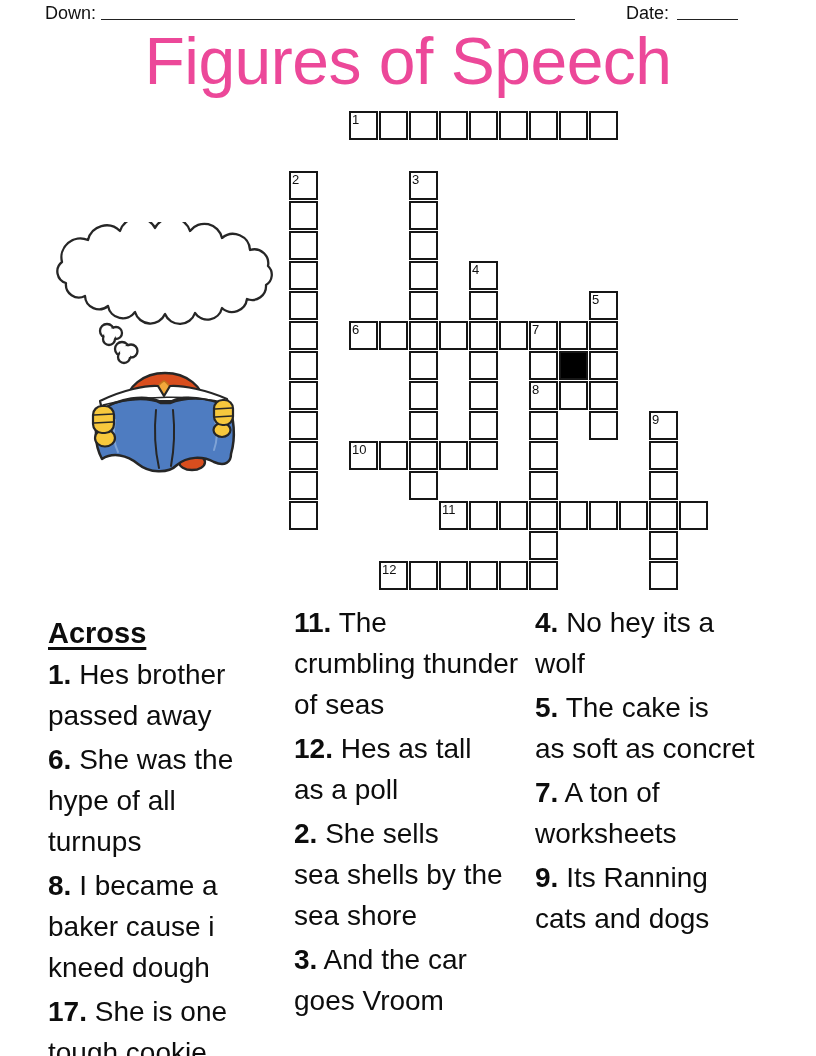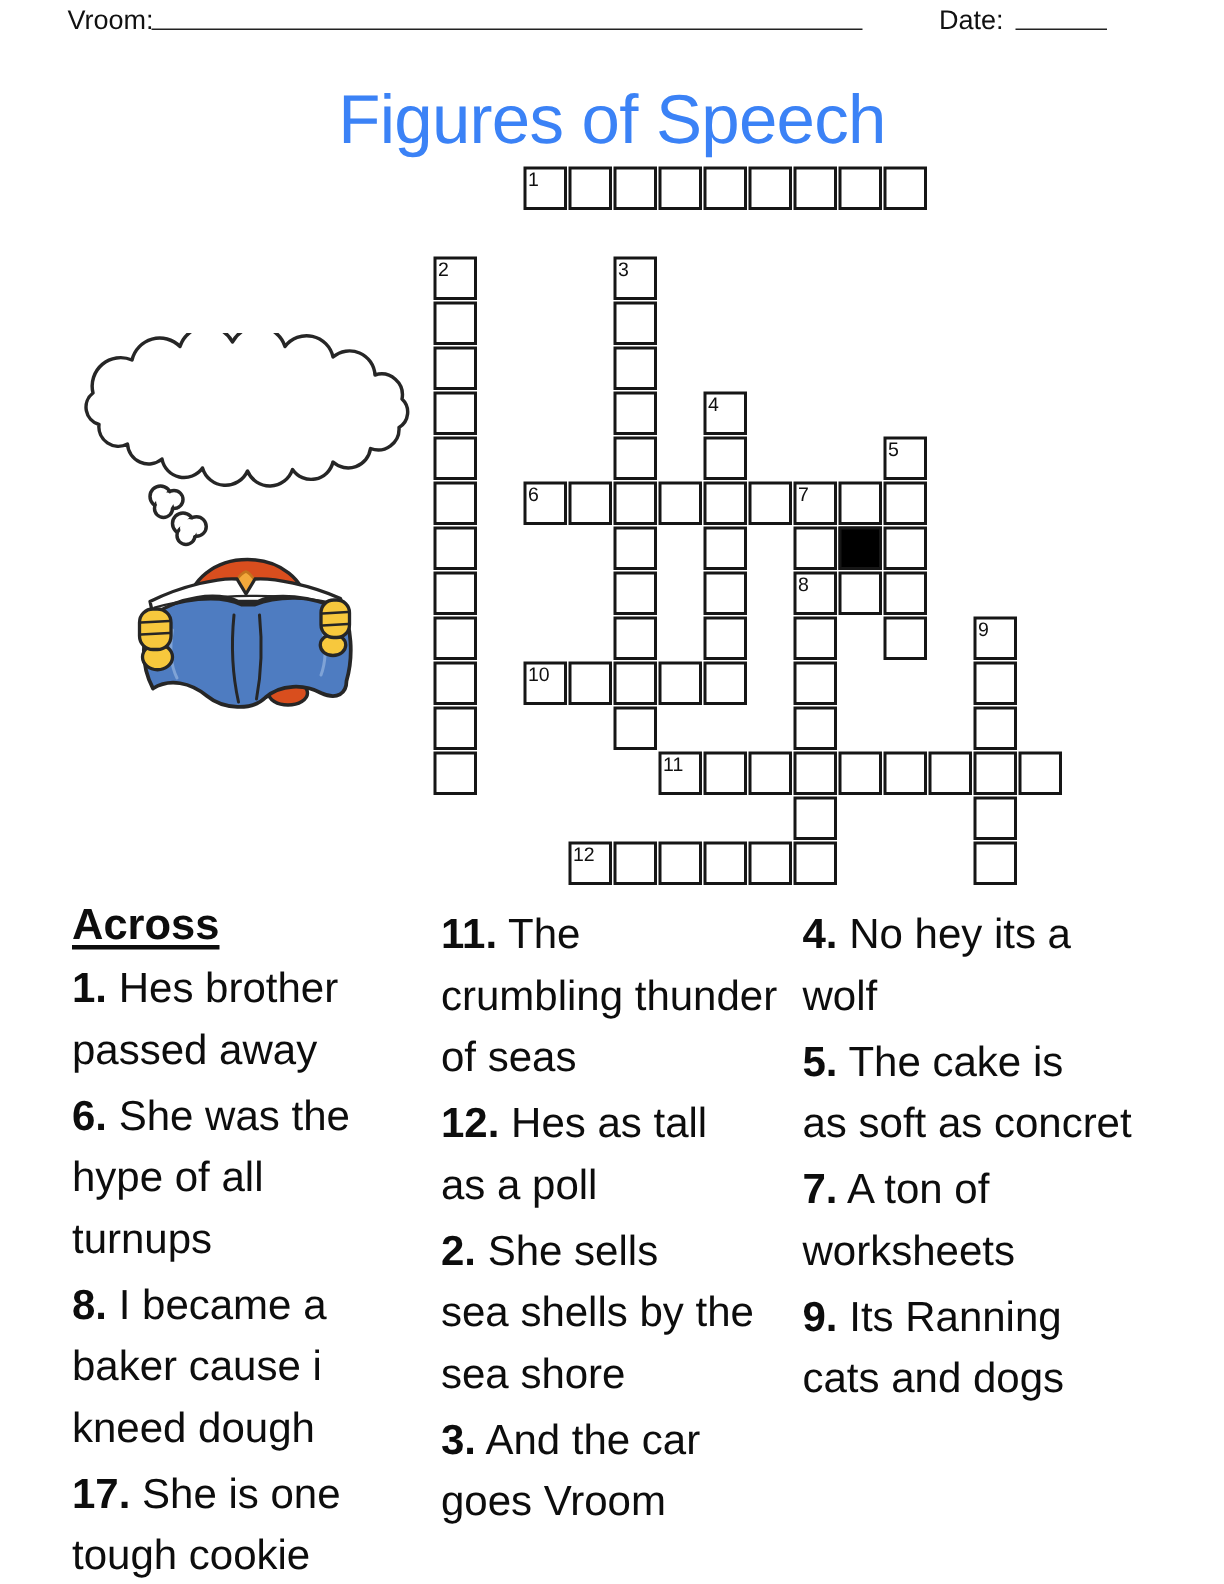--- a/index.html
+++ b/index.html
@@ -7,46 +7,46 @@
     position:relative;width:816px;height:1056px;background:#ffffff;
     margin:0 auto;overflow:hidden;
     font-family:"Liberation Sans","DejaVu Sans",sans-serif;color:#111;
   }
   
   .name-label{position:absolute;left:45px;top:3px;font-size:18px;}
   .name-line{position:absolute;left:101px;top:0;width:474px;height:19px;border-bottom:1.6px solid #222;}
   .date-label{position:absolute;left:626px;top:3px;font-size:18px;}
   .date-line{position:absolute;left:677px;top:0;width:61px;height:19px;border-bottom:1.6px solid #222;}
   
-  .title{position:absolute;left:0;top:53px;width:816px;text-align:center;
-         font-size:46px;letter-spacing:-0.5px;line-height:1.15;color:#3b82f6;}
+  .title{position:absolute;left:0;top:24px;width:816px;text-align:center;
+         font-size:66px;letter-spacing:-0.5px;line-height:1.15;color:#ec4899;}
   
   .grid{position:absolute;left:0;top:0;}
   .cell{position:absolute;width:29px;height:29px;box-sizing:border-box;
         background:#fff;border:2px solid #161616;}
   .cell.black{background:#000;}
   .cellnum{position:absolute;left:1px;top:0px;font-size:13px;line-height:13px;color:#111;}
   
   .illus{position:absolute;left:40px;top:222px;}
   
   .clue-col{position:absolute;top:602px;}
   .clue-col.c1{left:48px;width:242px;}
   .clue-col.c2{left:294px;width:240px;}
   .clue-col.c3{left:535px;width:268px;}
   .clue{font-size:28px;line-height:41px;margin:0 0 3px 0;color:#0d0d0d;}
   .clue b{font-weight:bold;}
-  .clue-heading{font-size:29px;line-height:30px;font-weight:bold;margin:0 0 6px 0;color:#0d0d0d;
+  .clue-heading{font-size:29px;line-height:30px;font-weight:bold;margin:16px 0 6px 0;color:#0d0d0d;
     text-decoration:underline;text-decoration-thickness:2.5px;text-underline-offset:4px;}
 </style>
 </head>
 <body>
 
 <div class="page">
 
-  <span class="name-label">Vroom:</span>
+  <span class="name-label">Down:</span>
   <span class="name-line"></span>
   <span class="date-label">Date:</span>
   <span class="date-line"></span>
 
   <div class="title">Figures of Speech</div>
 
   <div class="grid">
       <div class="cell" style="left: 349px; top: 111px;">
         <span class="cellnum">1</span>
       </div>

